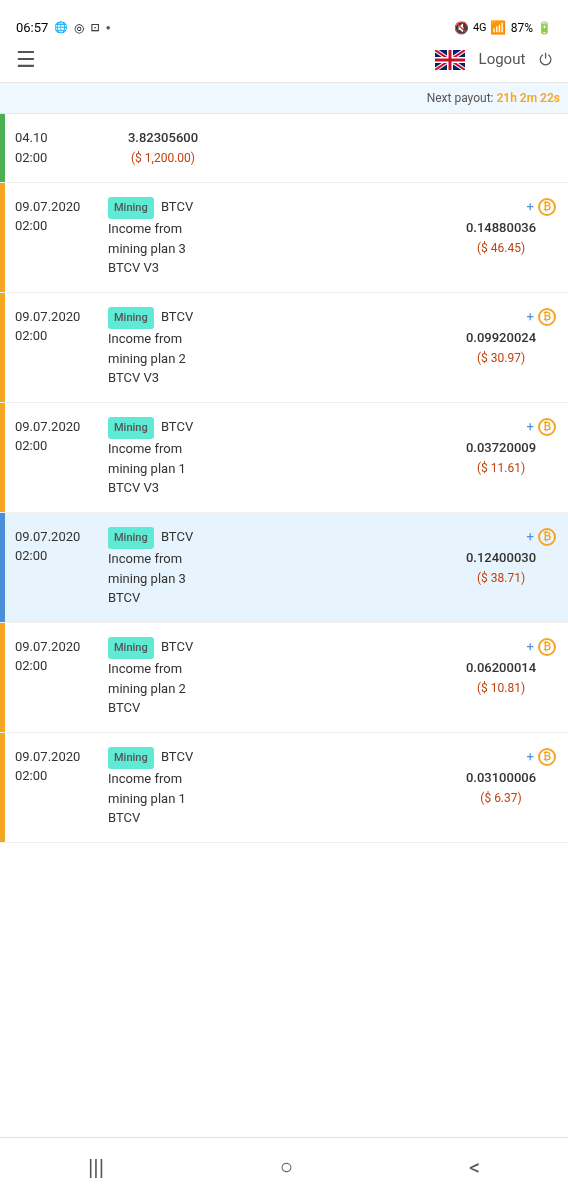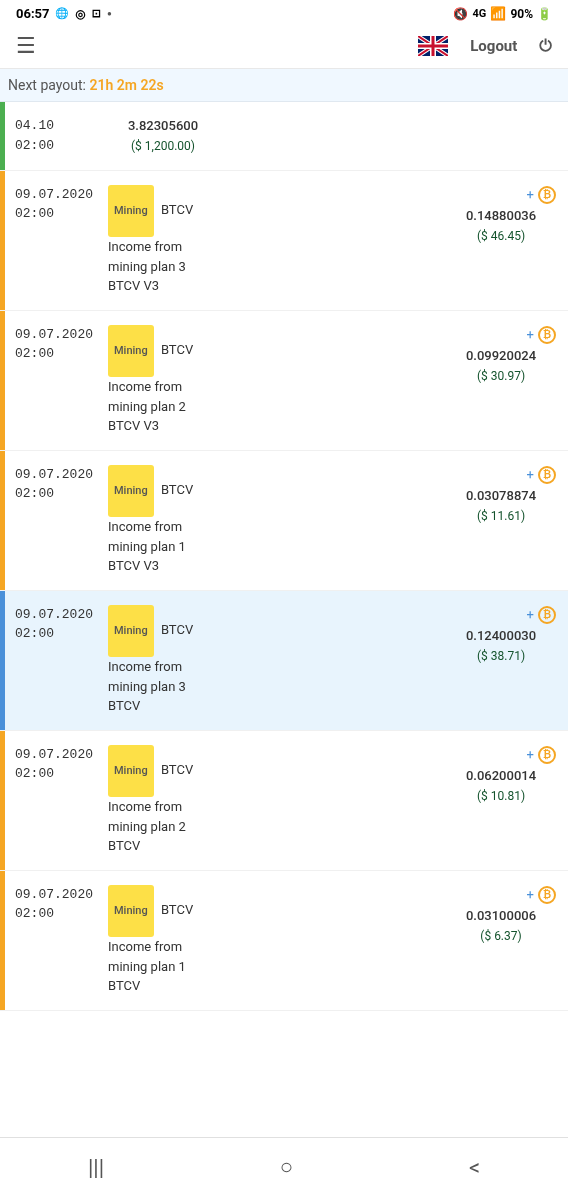--- a/index.html
+++ b/index.html
@@ -10,24 +10,24 @@
       width: 568px;
       min-height: 1200px;
       overflow-x: hidden;
     }
 
     
     .status-bar {
       display: flex;
       justify-content: space-between;
       align-items: center;
-      padding: 6px 16px 4px;
+      padding: 20px 16px 4px;
       background: #fff;
       font-size: 13px;
-      font-weight: 700;
+      font-weight: 400;
     }
     .status-left { display: flex; align-items: center; gap: 6px; }
     .status-right { display: flex; align-items: center; gap: 4px; font-size: 12px; }
 
     
     .header {
       display: flex;
       align-items: center;
       justify-content: space-between;
       padding: 8px 16px 10px;
@@ -48,30 +48,30 @@
       background: linear-gradient(135deg, #1a3a6b 50%, #3a7bd5 50%);
       position: relative;
       overflow: hidden;
     }
     .logo-text {
       font-size: 20px;
       font-weight: 700;
       color: #1a3a6b;
       letter-spacing: 2px;
     }
-    .header-right { display: flex; align-items: center; gap: 22px; font-weight: bold; }
+    .header-right { display: flex; align-items: flex-start; gap: 14px; }
     .logout-text { font-size: 15px; color: #555; cursor: pointer; }
     .power-icon { font-size: 16px; color: #555; cursor: pointer; }
 
     
     .payout-banner {
       background: #f0f8ff;
-      text-align: left;
+      text-align: right;
       padding: 8px;
-      font-size: 14px;
+      font-size: 12px;
       color: #555;
       border-bottom: 1px solid #e0e8f0;
     }
     .payout-time { color: #f5a623; font-weight: 600; }
 
     
     .transaction-list { background: #fff; }
 
     .transaction-row {
       display: flex;
@@ -94,56 +94,55 @@
       align-items: flex-start;
       gap: 8px;
     }
 
     .tx-date {
       font-size: 13px;
       color: #333;
       white-space: nowrap;
       min-width: 85px;
       line-height: 1.5;
-      font-family: Liberation Mono, monospace;
     }
 
     .tx-description {
       flex: 1;
       font-size: 13px;
       color: #333;
       line-height: 1.5;
     }
 
     .tx-badge {
       display: inline-block;
-      background: #fde047;
+      background: #5eead4;
       color: #555;
       font-size: 11px;
-      padding: 18px 6px;
+      padding: 3px 6px;
       border-radius: 3px;
       margin-right: 4px;
       font-weight: 500;
     }
 
     .tx-amount {
       text-align: center;
       min-width: 110px;
       font-size: 13px;
       color: #333;
       line-height: 1.6;
     }
 
     .tx-amount-value {
       color: #333;
       font-weight: 500;
     }
 
     .tx-amount-usd {
-      color: #14532d;
+      color: #c2410c;
       font-size: 12px;
     }
 
     .plus-icon {
       color: #4a90d9;
       font-size: 13px;
       margin-right: 2px;
     }
 
     .bitcoin-icon {
@@ -202,21 +201,21 @@
     <span>06:57</span>
     <span style="font-size:11px; color:#555;">🌐</span>
     <span style="font-size:12px;">◎</span>
     <span style="font-size:11px;">⊡</span>
     <span style="font-size:8px; color:#555;">●</span>
   </div>
   <div class="status-right">
     <span>🔇</span>
     <span style="font-size:11px;">4G</span>
     <span style="font-size:13px;">📶</span>
-    <span>90%</span>
+    <span>87%</span>
     <span>🔋</span>
   </div>
 </div>
 
 <div class="header">
   <div class="header-left">
     <span class="hamburger">☰</span>
   </div>
   <div class="header-right">
     <svg class="uk-flag" viewBox="0 0 30 20" xmlns="http://www.w3.org/2000/svg">
@@ -280,21 +279,21 @@
     <div class="transaction-row">
       <div class="side-bar" style="background: rgb(245, 166, 35);"></div>
       <div class="transaction-content">
         <div class="tx-date">09.07.2020<br>02:00</div>
         <div class="tx-description"><span class="tx-badge">Mining</span> BTCV<br>Income from<br>mining plan 1<br>BTCV V3</div>
         <div class="tx-amount">
           <div class="amount-top">
             <span class="plus-icon">+</span>
             <span class="bitcoin-icon">₿</span>
           </div>
-          <div class="tx-amount-value">0.03078874</div>
+          <div class="tx-amount-value">0.03720009</div>
           <div class="tx-amount-usd">($ 11.61)</div>
         </div>
       </div>
     </div>
     <div class="transaction-row highlighted">
       <div class="side-bar" style="background: rgb(74, 144, 217);"></div>
       <div class="transaction-content">
         <div class="tx-date">09.07.2020<br>02:00</div>
         <div class="tx-description"><span class="tx-badge">Mining</span> BTCV<br>Income from<br>mining plan 3<br>BTCV</div>
         <div class="tx-amount">

